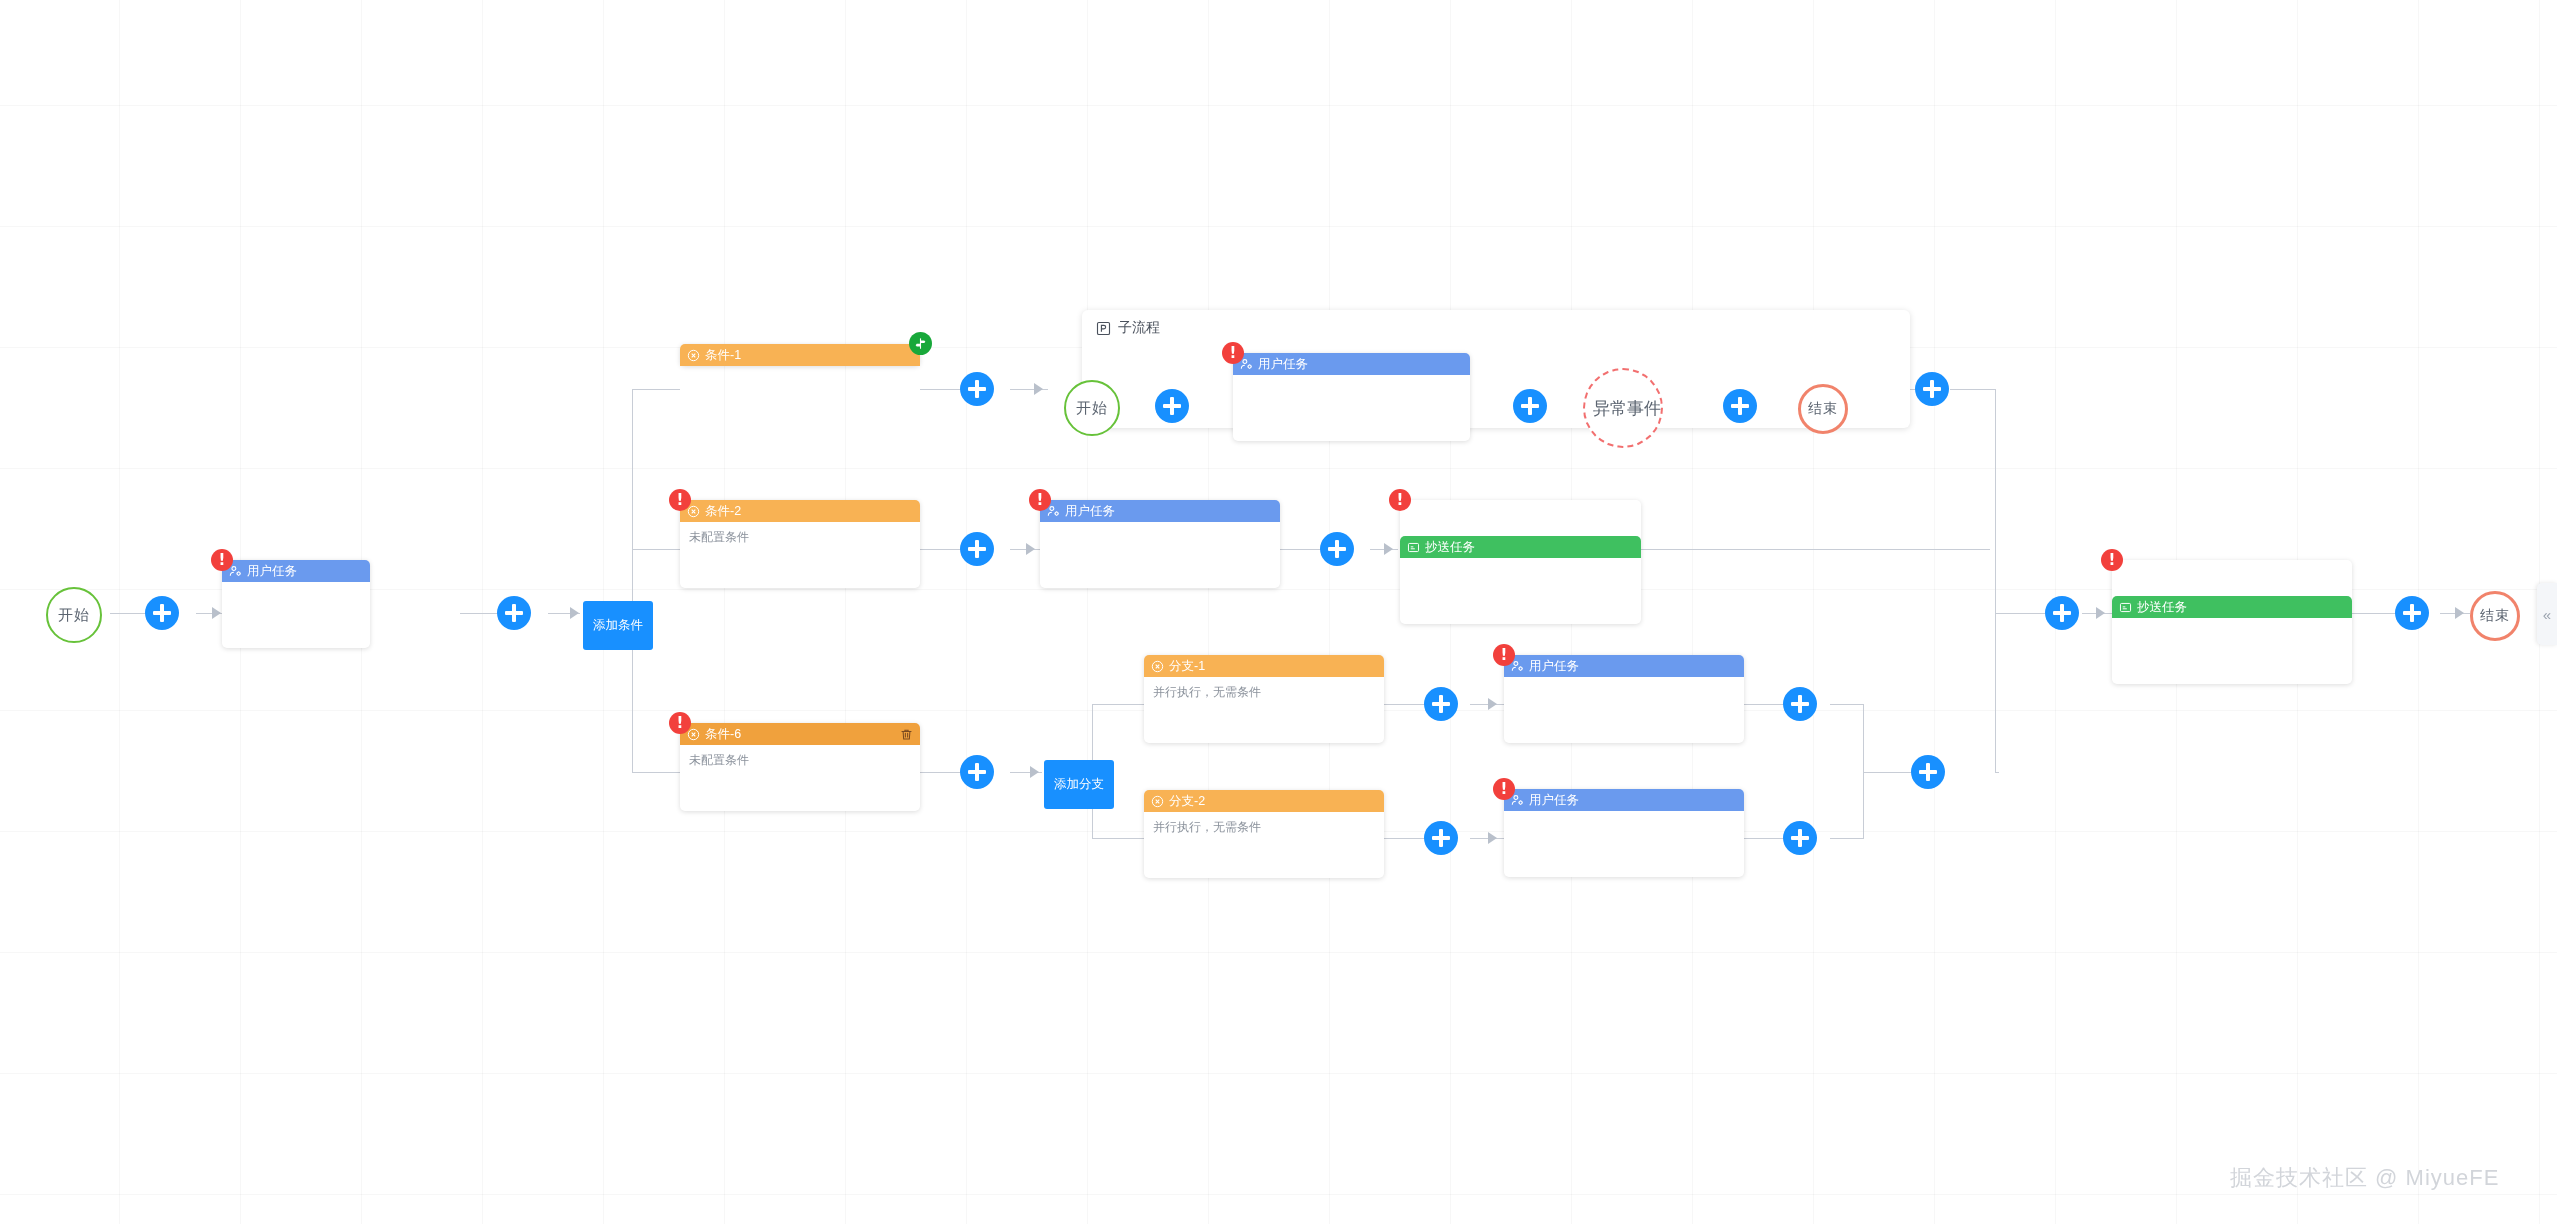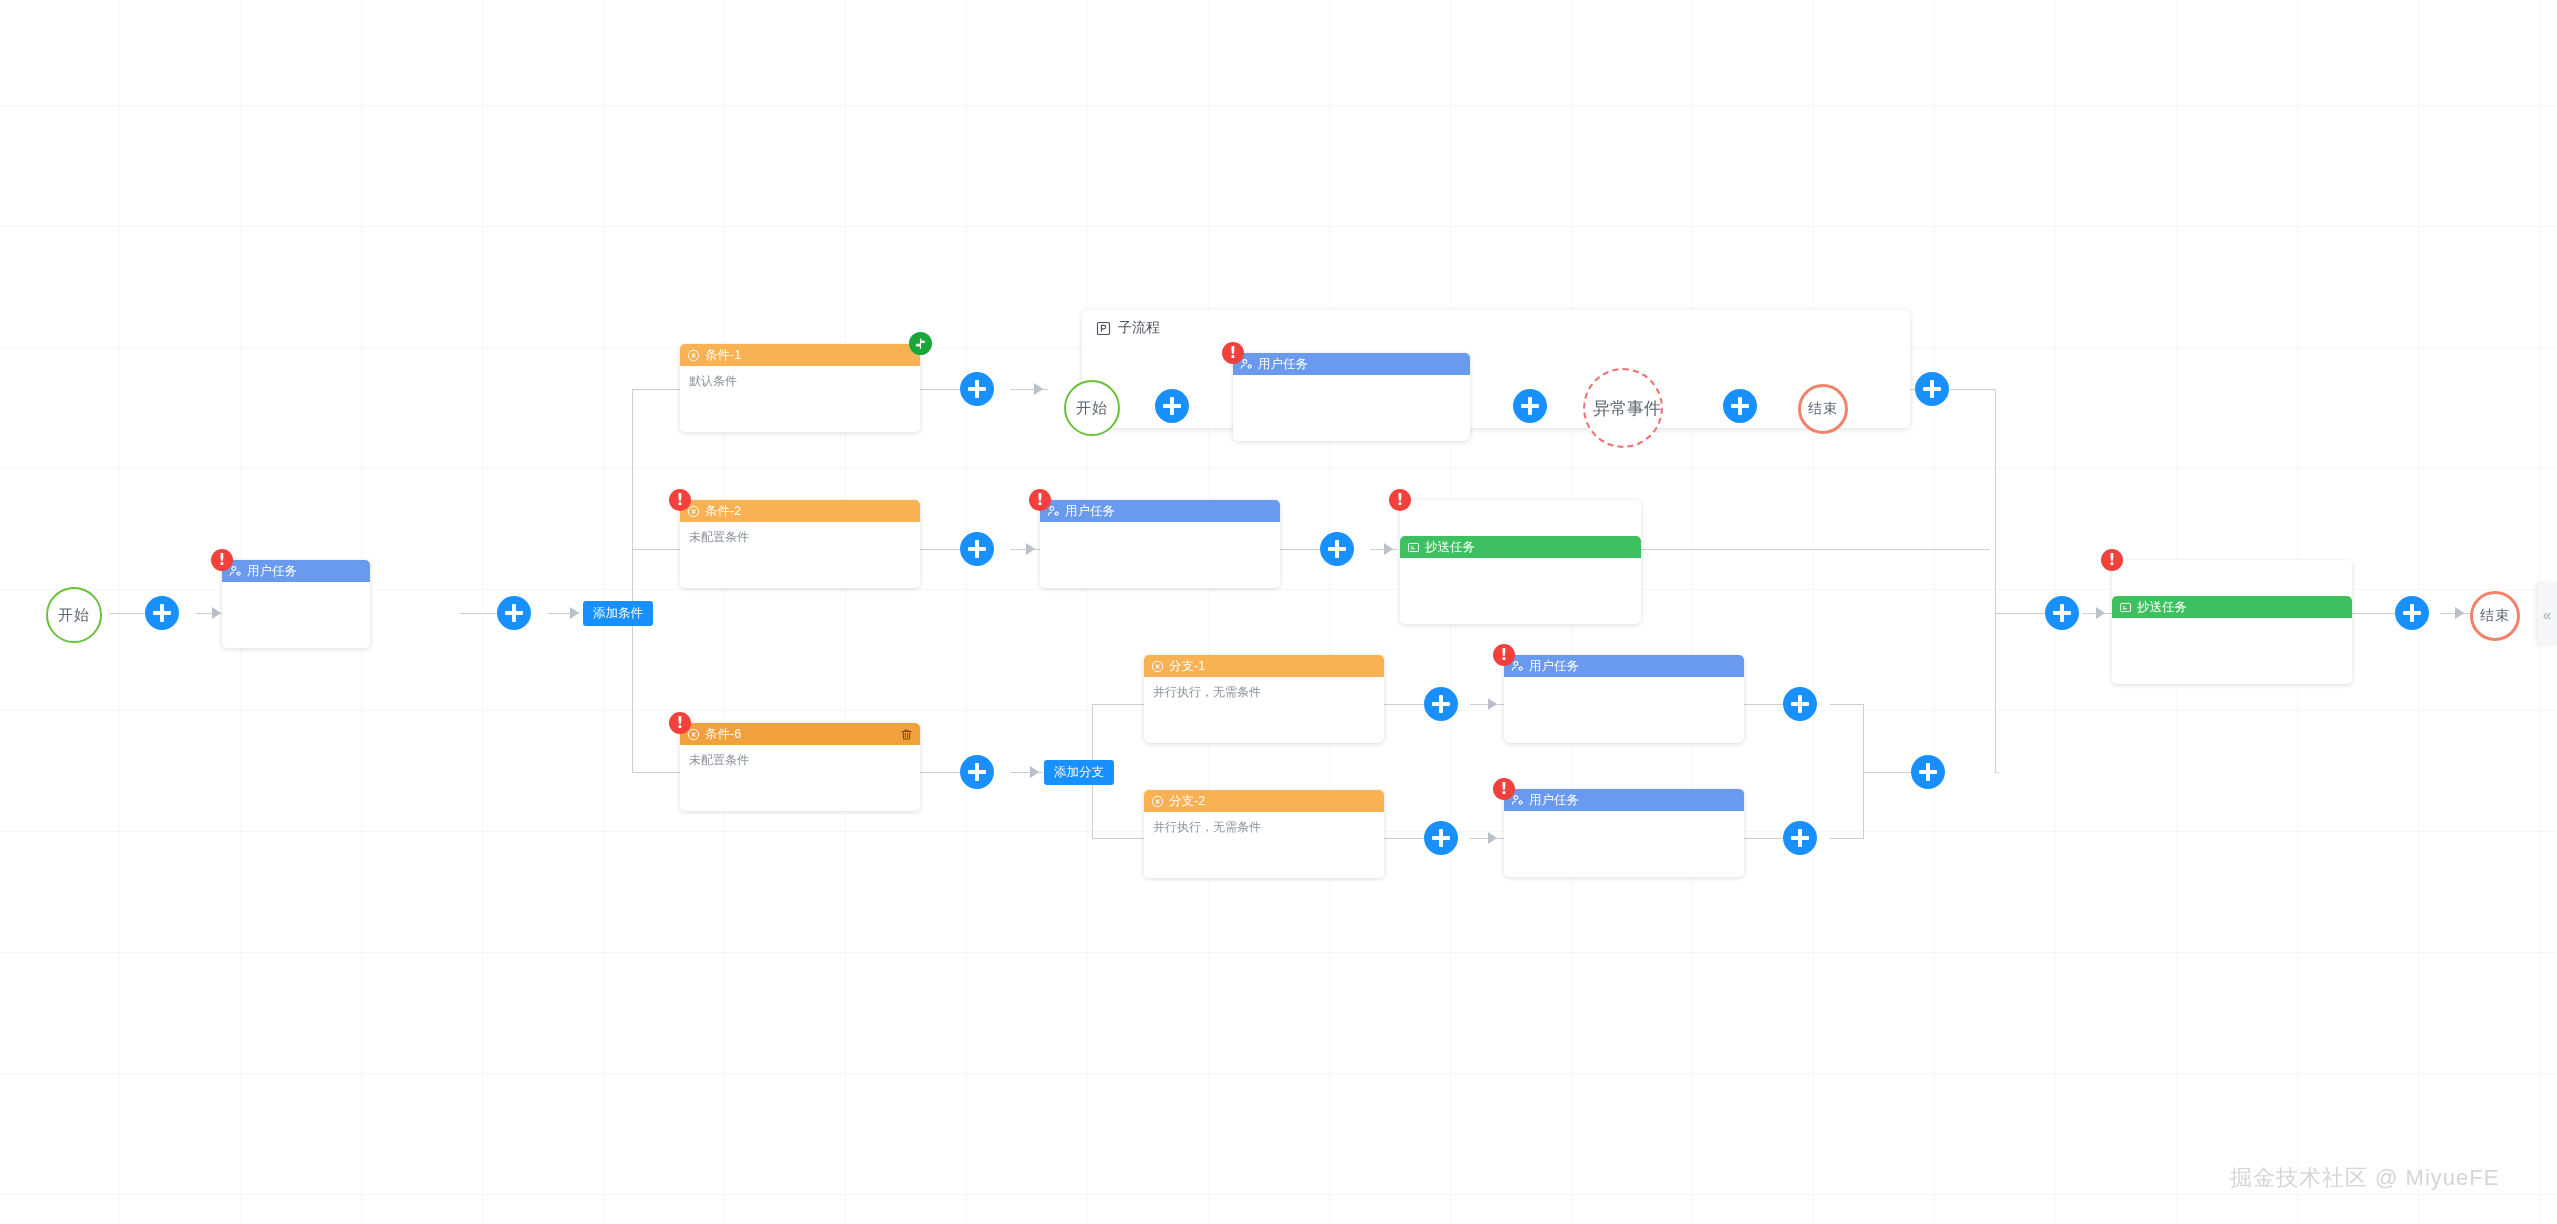--- a/index.html
+++ b/index.html
@@ -84,21 +84,21 @@
     box-shadow:0 1px 6px rgba(0,0,0,0.13);
   }
   .subproc .sphd{
     display:flex;align-items:center;gap:7px;padding:9px 0 0 14px;
     font-size:14px;color:#4a515c;
   }
 
   
   .pill{
     position:absolute;background:#1890ff;color:#fff;font-size:12.5px;
-    padding:4px 10px;border-radius:3px;cursor:pointer;white-space:nowrap;
+    padding:16px 10px;border-radius:3px;cursor:pointer;white-space:nowrap;
   }
 
   
   .collapse{
     position:absolute;width:20px;height:62px;background:#f4f6f9;
     border-radius:5px 0 0 5px;box-shadow:-1px 0 4px rgba(0,0,0,0.10);
     display:flex;align-items:center;justify-content:center;
     color:#9aa2ae;font-size:15px;cursor:pointer;
   }
 
@@ -226,21 +226,20 @@
     </div>
     <div class="hd">
       <span>
         <svg width="13" height="13" viewBox="0 0 16 16" fill="none" stroke="#fff" stroke-width="1.2">
           <circle cx="8" cy="8" r="6.4"></circle>
             <path d="M5.8 5.8l4.4 4.4M10.2 5.8l-4.4 4.4" stroke-width="1.4"></path>
         </svg>
       </span>
       <span>条件-1</span>
     </div>
-    <div class="bd">默认条件</div>
   </div>
 
   <div class="plus" style="left:960px;top:372px;"></div>
 
   <div class="subproc" style="left:1082px;top:310px;width:828px;height:118px;">
     <div class="sphd">
       <span>
         <svg width="15" height="15" viewBox="0 0 16 16" fill="none" stroke="#4a515c" stroke-width="1.2">
           <rect x="1.6" y="1.6" width="12.8" height="12.8" rx="1.4"></rect>
           <path d="M5.8 11.4V4.6h2.6a1.9 1.9 0 010 3.8H5.8" stroke-width="1.25"></path>

